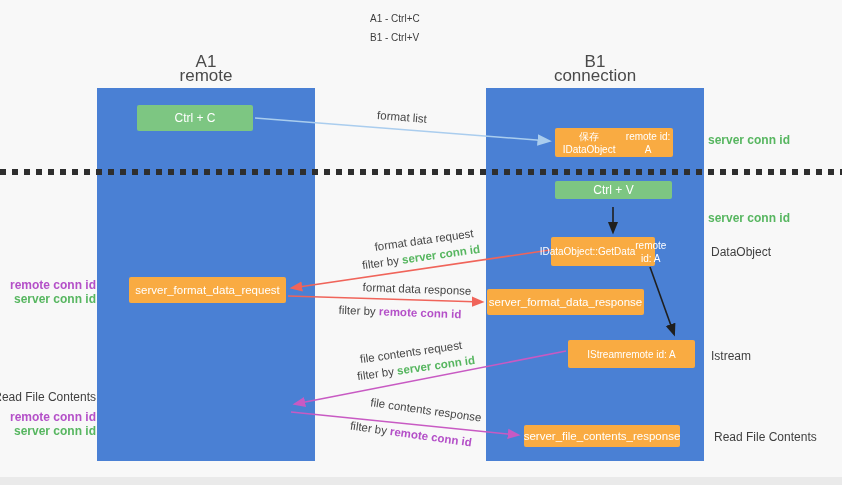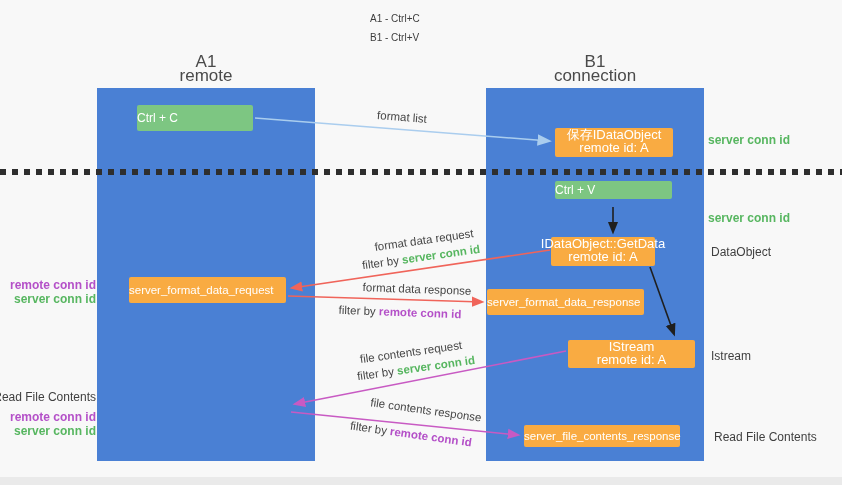--- a/index.html
+++ b/index.html
@@ -2,26 +2,26 @@
 <html><head>
 <meta charset="utf-8">
 <style>
   html,body{margin:0;padding:0;}
   body{font-family:"Liberation Sans",sans-serif;background:#f8f8f8;}
   .canvas{position:relative;width:842px;height:485px;background:#f8f8f8;overflow:hidden;}
   .panel{position:absolute;top:88px;width:218px;height:373px;background:#4a80d4;z-index:1;}
   .dotted{position:absolute;left:0;top:169px;width:842px;height:6px;z-index:2;
     background:repeating-linear-gradient(90deg,#2e2e2e 0 6px,transparent 6px 12px);}
   .arrows{position:absolute;left:0;top:0;z-index:2;}
-  .box{position:absolute;z-index:3;display:flex;align-items:center;justify-content:flex-start;
+  .box{position:absolute;z-index:3;display:flex;align-items:center;justify-content:center;
     color:#fff;border-radius:2px;text-align:center;}
   .box.green{background:#7dc682;font-size:12px;}
   .box.orange{background:#f9ab42;}
   .box.one{font-size:11.5px;}
-  .box.two{flex-direction:column;font-size:13px;line-height:13px;}
+  .box.two{font-size:10px;line-height:13px;}
   .title{position:absolute;left:370px;top:9px;font-size:10px;line-height:19px;color:#3d3d3d;z-index:3;}
   .lanehead{position:absolute;top:55px;transform:translateX(-50%);text-align:center;
     font-size:17px;line-height:14px;color:#4a4a4a;z-index:3;}
   .rlab{position:absolute;white-space:nowrap;font-size:11.5px;color:#474747;z-index:3;
     transform:translate(-50%,-50%) rotate(var(--r,0deg));}
   .side{position:absolute;font-size:12px;line-height:14px;color:#3f3f3f;white-space:nowrap;z-index:3;}
   .grp{text-align:right;}
   .green-t{color:#57b660;font-weight:bold;}
   .purple-t{color:#b450c8;font-weight:bold;}
   .bottom-strip{position:absolute;left:0;bottom:0;width:842px;height:8px;background:#eaeaea;z-index:1;}

